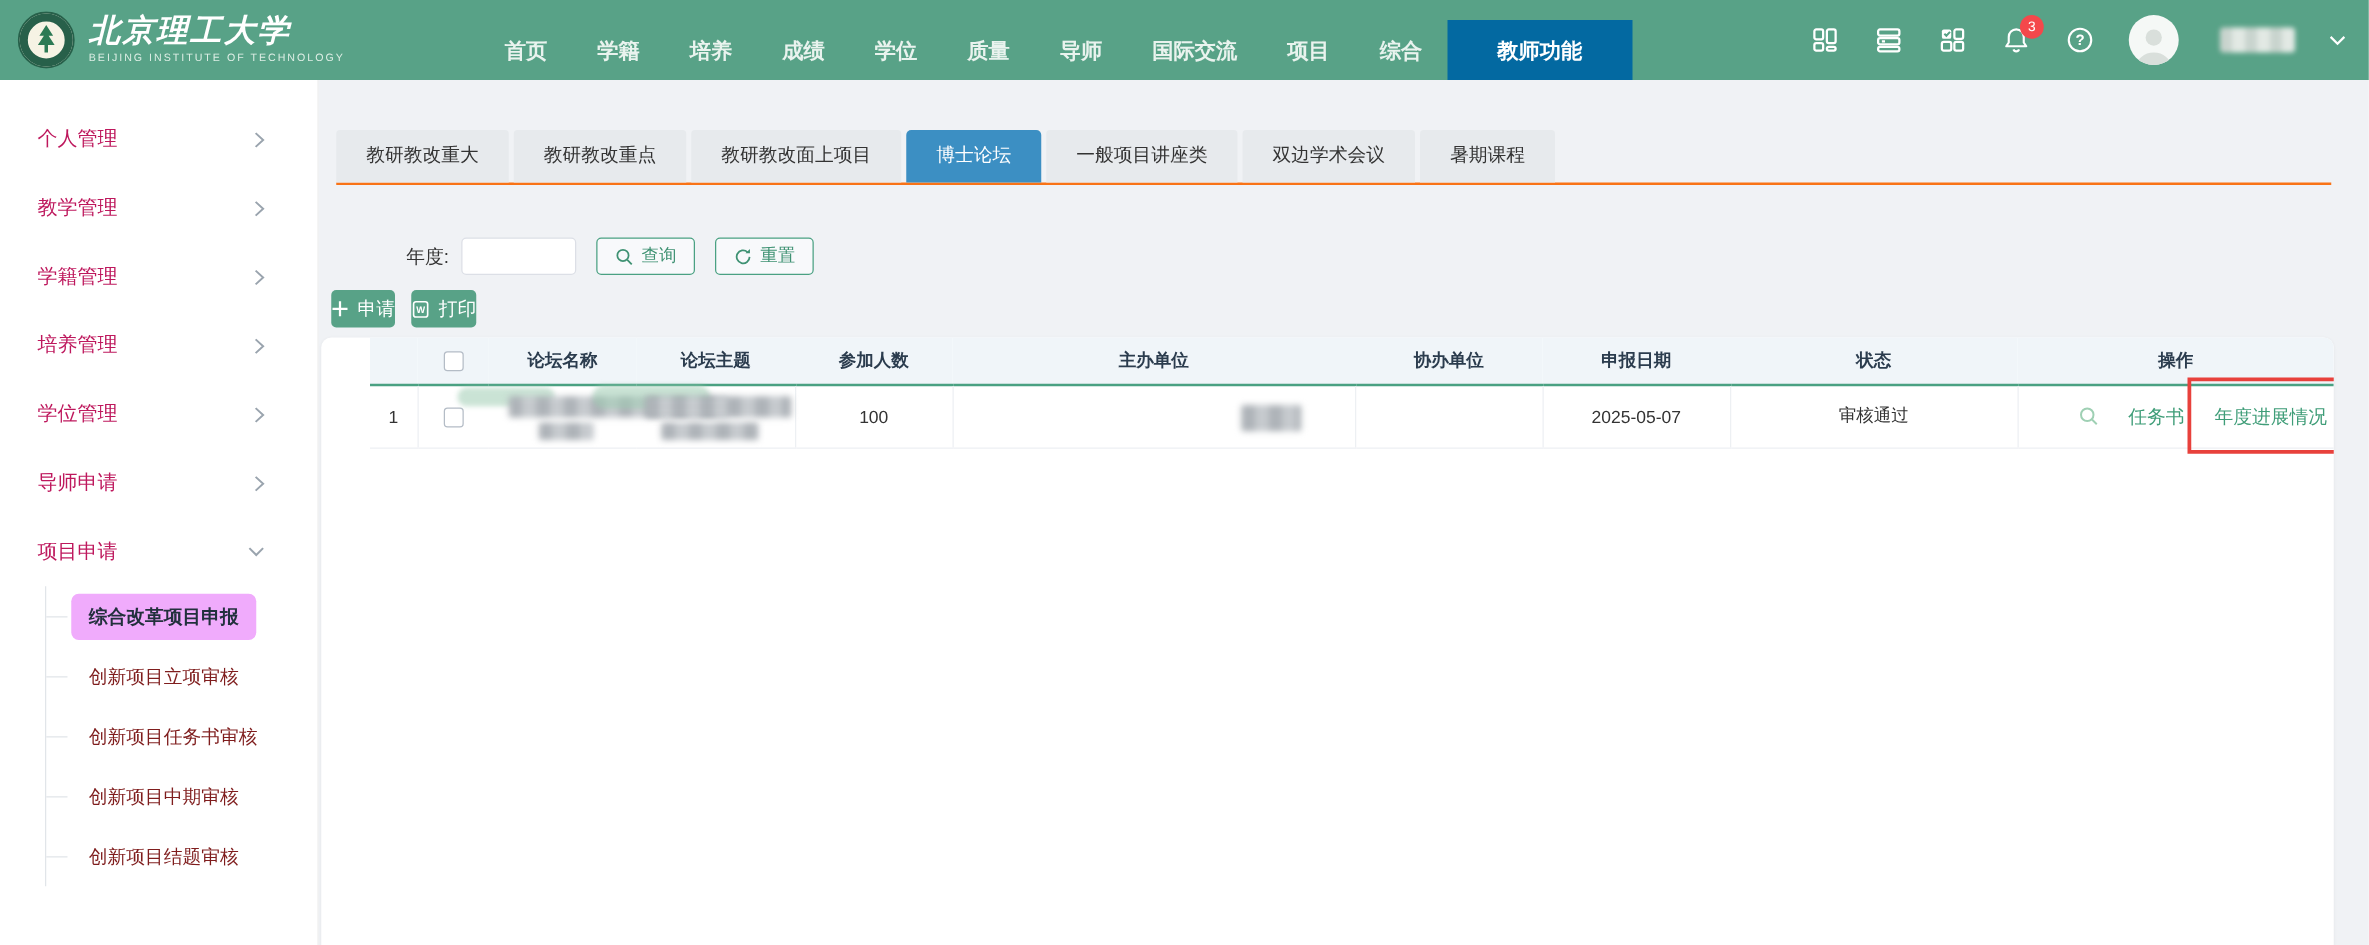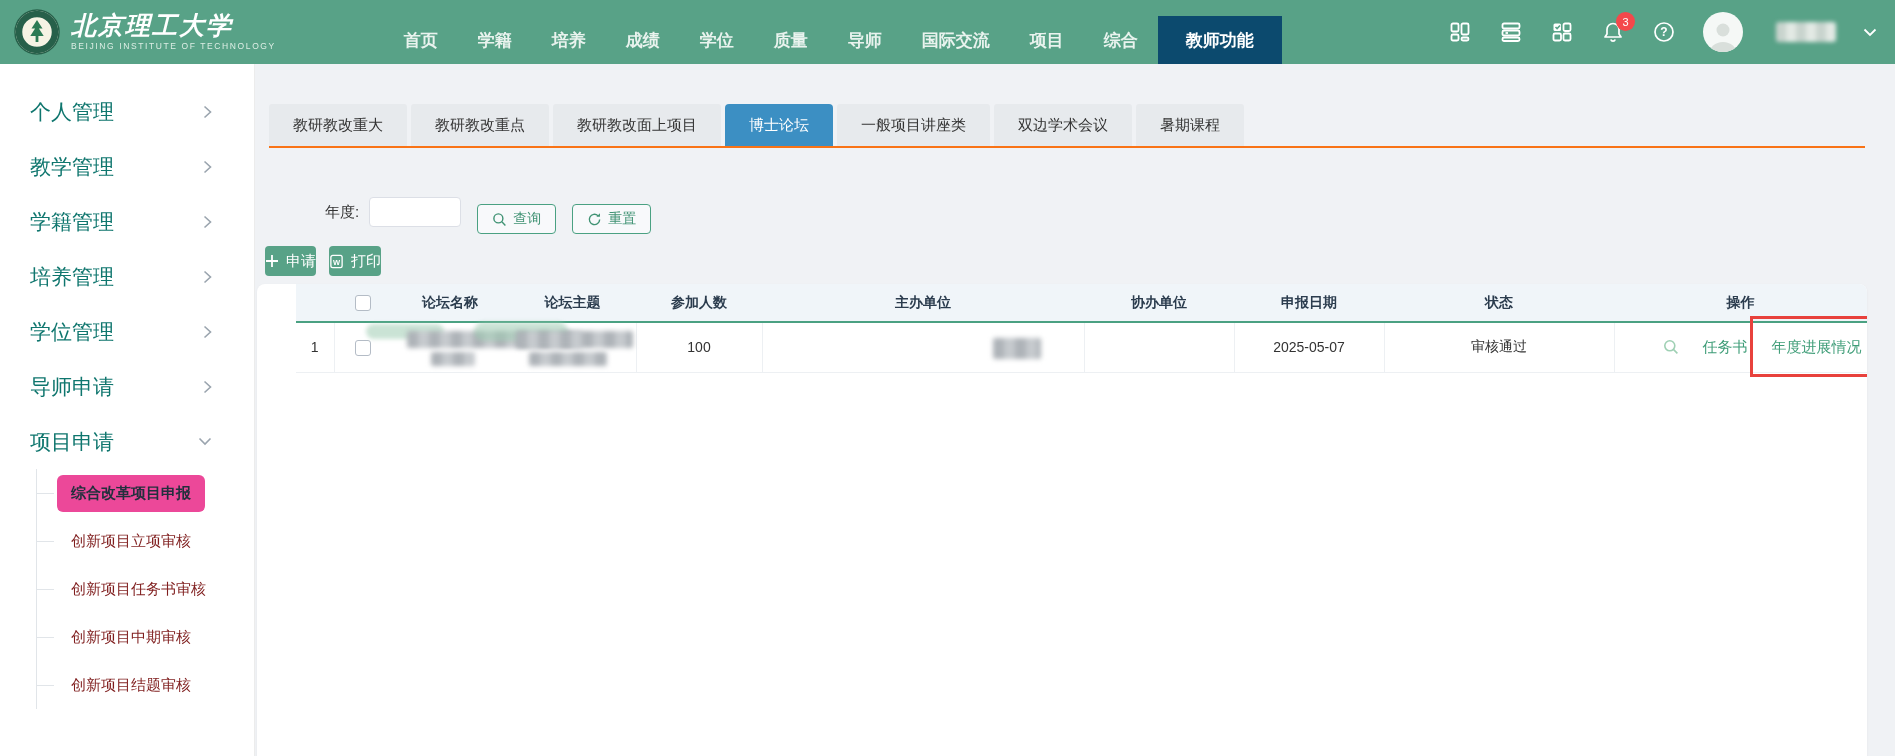--- a/index.html
+++ b/index.html
@@ -8,57 +8,57 @@
 
   
   .topbar { position:absolute; left:0; top:0; width:1895px; height:64px;
     background:#58a287; display:flex; align-items:center; }
   .logo { display:flex; align-items:center; gap:11px; margin-left:14px; }
   .brand-cn { color:#fff; font-size:25px; font-weight:700; font-style:italic; letter-spacing:2px; line-height:1; }
   .brand-en { color:#ddeee5; font-size:8.5px; letter-spacing:1.6px; margin-top:3px; }
   .topnav { display:flex; margin-left:108px; height:64px; align-items:stretch; }
   .topnav .nav-item { display:flex; align-items:center; padding:0 20px; color:#e9f3ee;
     font-size:17px; font-weight:600; cursor:pointer;margin-top:16px; }
-  .topnav .nav-item.active { background:#0c4a6e; color:#fff; padding:0 28px; }
+  .topnav .nav-item.active { background:#0369a1; color:#fff; padding:0 40px; }
   .top-icons { margin-left:auto; margin-right:18px; display:flex; align-items:center; gap:27px; }
   .tool-icon { width:24px; height:24px; display:block; cursor:pointer; }
   .bell-wrap { position:relative; }
   .badge { position:absolute; top:-8px; right:-10px; min-width:19px; height:19px; border-radius:10px;
     background:#f4484b; color:#fff; font-size:11px; display:flex; align-items:center; justify-content:center; padding:0 4px; }
   .avatar { width:40px; height:40px; border-radius:50%; background:#f5f8f6; display:flex; align-items:flex-end; justify-content:center; overflow:hidden; }
   .user-blur { width:60px; height:20px; border-radius:3px; margin-left:6px;
     background:repeating-linear-gradient(90deg,#c9d4ce 0 10px,#e2e9e4 10px 20px); filter:blur(2px); }
 
   
   .sidebar { position:absolute; left:0; top:64px; width:255px; bottom:0; background:#fff;
     border-right:1px solid #ececec; padding-top:20px; overflow:hidden; }
   .side-item { height:55px; display:flex; align-items:center; justify-content:space-between;
     padding:0 42px 0 30px; cursor:pointer; }
-  .side-item .lbl { font-size:21px; color:#0f766e; }
+  .side-item .lbl { font-size:16px; color:#be185d; }
   .sub-tree { margin-left:36px; border-left:1px solid #e1e5e9; list-style:none; }
   .sub-tree li { position:relative; height:48px; display:flex; align-items:center; }
   .sub-tree li::before { content:""; position:absolute; left:0; top:24px; width:17px; height:1px; background:#e1e5e9; }
   .sub-link { margin-left:20px; padding:9px 14px; border-radius:6px; font-size:15px; color:#7f1d1d; cursor:pointer; white-space:nowrap; }
-  .sub-link.active { background:#ec4899; color:#22303d; font-weight:600; }
+  .sub-link.active { background:#f0abfc; color:#22303d; font-weight:600; }
 
   
   .main { position:absolute; left:255px; top:64px; right:0; bottom:0; background:#f0f2f5; overflow:hidden; }
 
   .tabs { display:flex; margin:40px 30px 0 14px; border-bottom:2px solid #f97316; }
   .tab { height:42px; line-height:42px; padding:0 24px; background:#e7eaed; color:#333;
     font-size:15px; margin-right:4px; border-radius:3px 3px 0 0; cursor:pointer; white-space:nowrap; }
   .tab.active { background:#3c8fc3; color:#fff; border-radius:4px 4px 0 0; }
 
   .filter-row { display:flex; align-items:center; margin:42px 0 0 70px; }
   .filter-label { font-size:15px; color:#333; margin-right:10px; }
   .year-input { width:92px; height:30px; border:1px solid #dcdfe6; border-radius:4px; background:#fff;
     outline:none; padding:0 8px; font-size:14px; }
   .btn-outline { display:flex; align-items:center; gap:6px; height:30px; padding:0 14px; margin-left:16px;
     border:1px solid #4aa182; border-radius:4px; background:rgba(255,255,255,.55); color:#3f9273;
-    font-size:14px; cursor:pointer;margin-top:14px; }
+    font-size:14px; cursor:pointer; }
   .toolbar { display:flex; align-items:center; margin:12px 0 0 10px; gap:13px; }
   .btn-solid { display:flex; align-items:center; gap:7px; height:30px; padding:0 0;
     background:#58a287; border:none; border-radius:4px; color:#fff; font-size:15px; cursor:pointer; }
 
   
   .card { position:relative; margin:8px 28px 0 2px; height:486px; background:#fff;
     border-radius:8px 8px 0 0; box-shadow:0 1px 3px rgba(0,0,0,.05); overflow:hidden;padding-left:39px; }
   table { width:100%; border-collapse:collapse; table-layout:fixed; }
   thead tr { height:38px; background:#f0f5f9; }
   th { font-size:14px; font-weight:700; color:#2b3c4e; border-bottom:2px solid #4aa182; text-align:center; }

